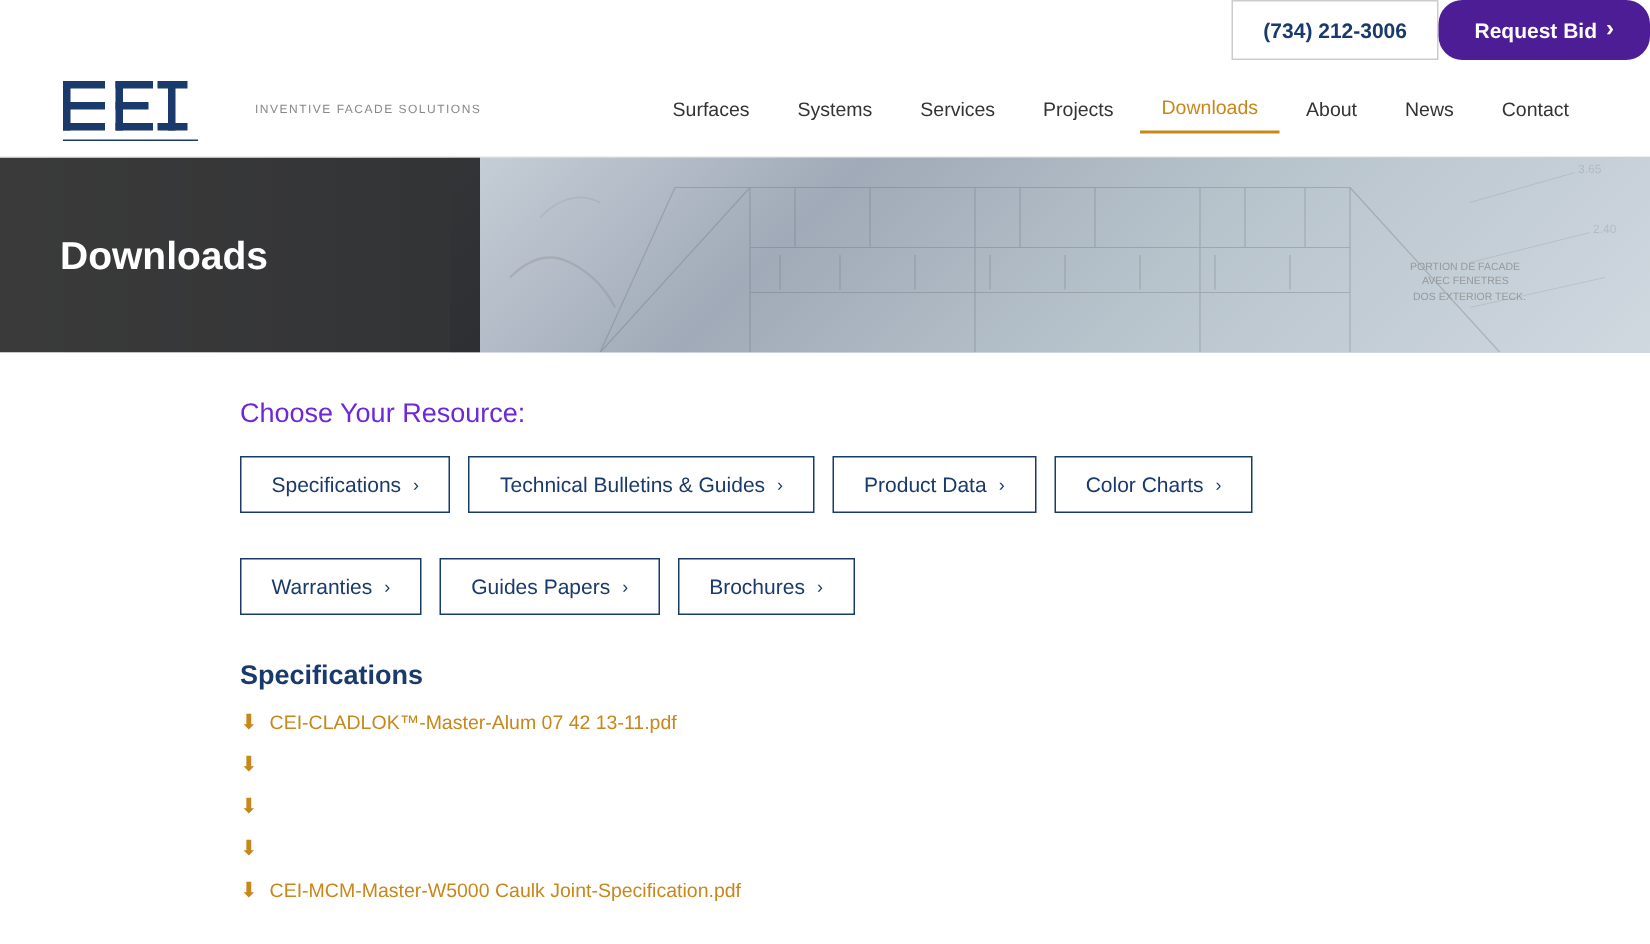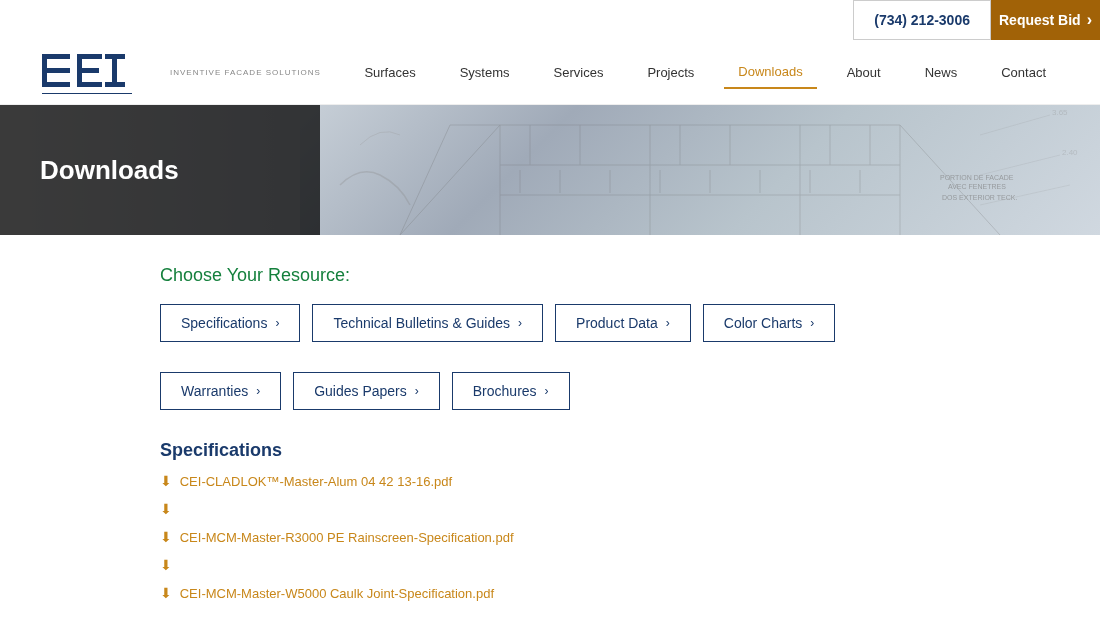--- a/index.html
+++ b/index.html
@@ -17,29 +17,30 @@
       padding: 0 20px;
       display: flex;
       align-items: center;
       font-size: 14px;
       color: #1a3a6b;
       font-weight: bold;
       background: #fff;
       cursor: pointer;
     }
     .request-bid-btn {
-      background: #a16207;
+      background: #4c1d95;
       color: #fff;
-      padding: 0 8px;
+      padding: 0 24px;
       display: flex;
       align-items: center;
       font-size: 14px;
       font-weight: bold;
       cursor: pointer;
       text-decoration: none;
+      border-radius: 16px;
     }
     .request-bid-btn .arrow { margin-left: 6px; font-size: 16px; }
 
     
     .header {
       display: flex;
       align-items: center;
       padding: 8px 40px;
       border-bottom: 1px solid #eee;
     }
@@ -60,21 +61,21 @@
       font-size: 8px;
       color: #888;
       letter-spacing: 1px;
       text-transform: uppercase;
     }
 
     
     .nav {
       display: flex;
       align-items: center;
-      gap: 16px;
+      gap: 4px;
     }
     .nav-item {
       padding: 8px 14px;
       font-size: 13px;
       color: #333;
       cursor: pointer;
       text-decoration: none;
       white-space: nowrap;
     }
     .nav-item.active {
@@ -122,21 +123,21 @@
       opacity: 0.6;
     }
 
     
     .main-content {
       padding: 30px 160px 40px 160px;
     }
     .resource-label {
       font-size: 18px;
       font-weight: 500;
-      color: #15803d;
+      color: #6d28d9;
       margin-bottom: 18px;
     }
 
     
     .resource-buttons {
       display: flex;
       flex-wrap: wrap;
       gap: 12px;
       margin-bottom: 30px;
     }
@@ -332,28 +333,27 @@
       <span>Brochures</span>
       <span class="chevron">›</span>
     </button>
   </div>
 
   <div class="downloads-section">
     <h2>Specifications</h2>
 
     <a class="download-link">
       <span class="download-icon">⬇</span>
-      <span>CEI-CLADLOK™-Master-Alum 04 42 13-16.pdf</span>
-    </a>
-    <a class="download-link">
-      <span class="download-icon">⬇</span>
-    </a>
-    <a class="download-link">
-      <span class="download-icon">⬇</span>
-      <span>CEI-MCM-Master-R3000 PE Rainscreen-Specification.pdf</span>
+      <span>CEI-CLADLOK™-Master-Alum 07 42 13-11.pdf</span>
+    </a>
+    <a class="download-link">
+      <span class="download-icon">⬇</span>
+    </a>
+    <a class="download-link">
+      <span class="download-icon">⬇</span>
     </a>
     <a class="download-link">
       <span class="download-icon">⬇</span>
     </a>
     <a class="download-link">
       <span class="download-icon">⬇</span>
       <span>CEI-MCM-Master-W5000 Caulk Joint-Specification.pdf</span>
     </a>
   </div>
 

